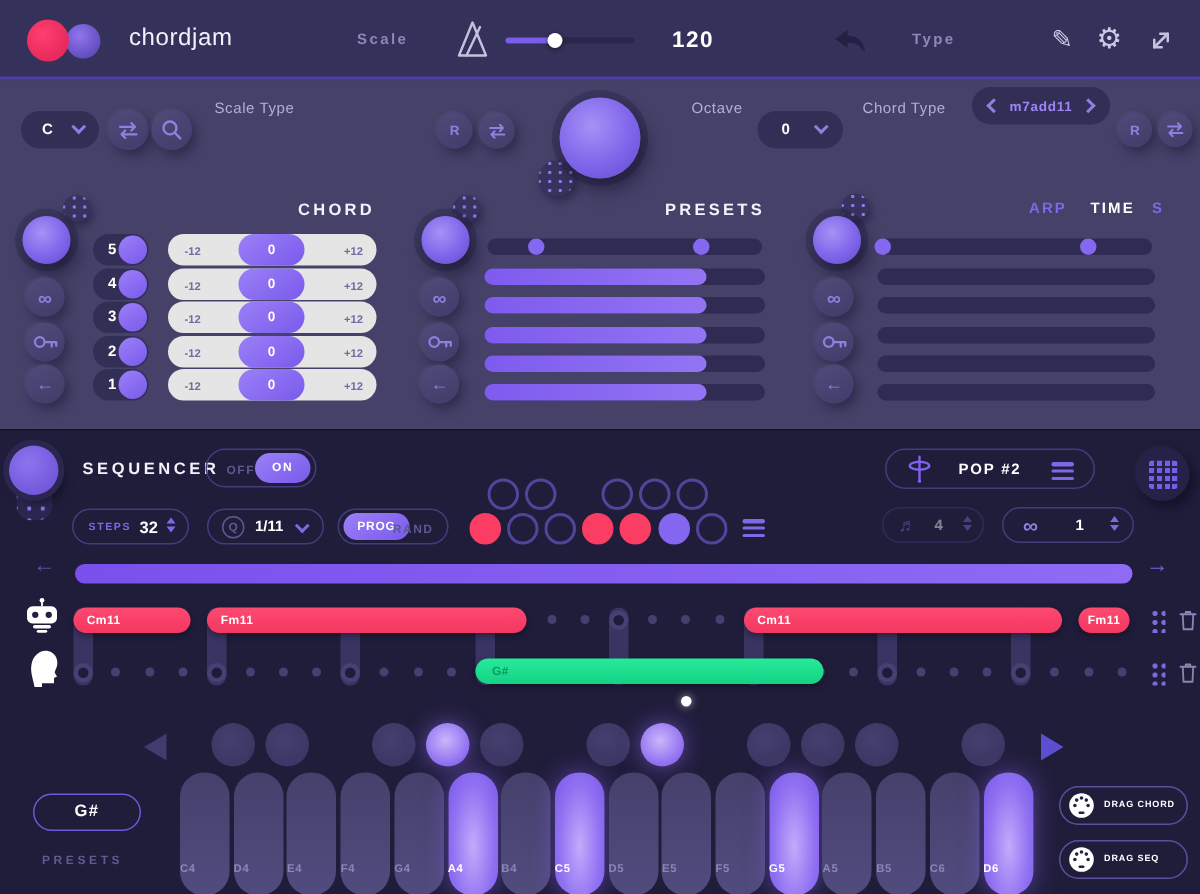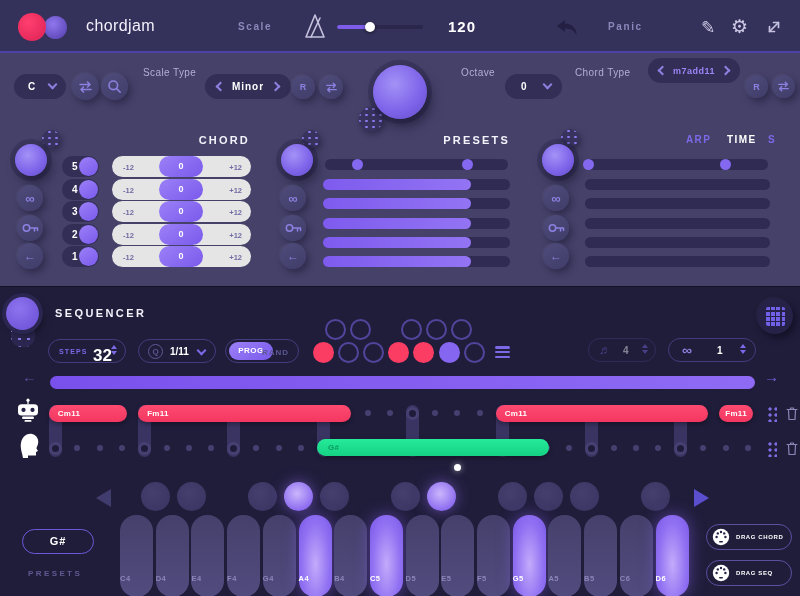--- a/index.html
+++ b/index.html
@@ -51,21 +51,21 @@
 
 .seq{position:absolute;top:286px;left:0;width:800px;height:310px;background:#201d3b;border-top:1px solid #141227}
 .grip{position:absolute;left:11px;top:26px;width:24px;height:34px;background-color:#2b2750;border-radius:0 0 10px 10px;background-image:radial-gradient(#8d7cf0 1.4px,transparent 1.6px);background-size:9px 8px;background-position:4px 14px}
 .knob-seq{position:absolute;left:6px;top:10px;width:33px;height:33px;border-radius:50%;background:radial-gradient(circle at 40% 35%,#8d74ee,#6c51d6 90%);box-shadow:0 0 0 4px #2a2650,3px 5px 8px rgba(0,0,0,.5)}
 .seqtitle{position:absolute;left:55px;top:20px;font-size:11px;font-weight:bold;letter-spacing:2.4px;color:#f4f2fb}
 .opill{position:absolute;border:1px solid #453c7e;border-radius:14px}
 .dim8{font-size:8px;font-weight:bold;letter-spacing:1px;color:#5d5894}
 .onpill{position:absolute;right:3px;top:2px;width:37px;height:20px;border-radius:10px;background:linear-gradient(145deg,#9b80f7,#7a5aec);color:#fff;font-size:8px;font-weight:bold;letter-spacing:1.2px;text-align:center;line-height:20px}
 .progpill{position:absolute;left:3px;top:2px;width:44px;height:18px;border-radius:9px;background:linear-gradient(145deg,#9b80f7,#7a5aec);color:#fff;font-size:8px;font-weight:bold;letter-spacing:.5px;text-align:center;line-height:18px}
 .steplab{font-size:7px;font-weight:bold;letter-spacing:1.1px;color:#7d68e8}
-.stepval{font-size:17px;font-weight:bold;color:#fff}
+.stepval{font-size:11px;font-weight:bold;color:#fff}
 .tri-up{width:0;height:0;border-left:3.5px solid transparent;border-right:3.5px solid transparent;border-bottom:4.5px solid #7d68e8}
 .tri-dn{width:0;height:0;border-left:3.5px solid transparent;border-right:3.5px solid transparent;border-top:4.5px solid #7d68e8;margin-top:2px}
 .ncirc{position:absolute;width:21px;height:21px;border-radius:50%}
 .ncirc.off{border:2px solid #50459b}
 .ncirc.pink{background:#fb3d64}
 .ncirc.purple{background:#8566f0}
 .ham{position:absolute;width:15px;height:12px;display:flex;flex-direction:column;justify-content:space-between}
 .ham i{display:block;height:2.5px;border-radius:1.5px;background:#7d68e8}
 .gridbtn{position:absolute;left:757px;top:11px;width:36px;height:36px;border-radius:50%;background:#262247;box-shadow:3px 4px 7px rgba(5,4,18,.5),-1px -1px 2px rgba(255,255,255,.04);display:flex;align-items:center;justify-content:center}
 .gridico{width:19px;height:19px;border-radius:2px;background:#7160e8;background-image:repeating-linear-gradient(90deg,transparent 0 3.6px,#262247 3.6px 5.2px),repeating-linear-gradient(0deg,transparent 0 3.6px,#262247 3.6px 5.2px)}
@@ -119,21 +119,21 @@
     <div class="tslider">
       <span class="tfill" style="width:33px"></span>
       <span class="thandle" style="left:28px"></span>
     </div>
     <div class="tempo">120</div>
     <div class="tb-ico" style="left:556px;top:20px">
       <svg width="22" height="15" viewBox="0 0 22 15">
           <path fill="#232043" d="M9 0 L1 6 L9 12 V8.5 C14.5 8.5 18 10.5 20.5 15 C20.5 8 15.5 3.8 9 3.6 Z"></path>
         </svg>
     </div>
-    <div class="tb-lab" style="left:608px">Panic</div>
+    <div class="tb-lab" style="left:608px">Type</div>
     <div class="tb-ico" style="left:701px;top:17px;font-size:17px">✎</div>
     <div class="tb-ico" style="left:731px;top:15px;font-size:19px">⚙</div>
     <div class="tb-ico" style="left:765px;top:18px">
       <svg width="18" height="18" viewBox="0 0 18 18">
           <g stroke="#c5c1de" stroke-width="1.7" fill="none" stroke-linecap="round" stroke-linejoin="round">
             <path d="M4.5 13.5 L13.5 4.5"></path>
             <path d="M8.5 4.5 H13.5 V9.5"></path>
             <path d="M4.5 8.5 V13.5 H9.5"></path>
           </g>
         </svg>
@@ -156,25 +156,20 @@
     </div>
     <div class="rbtn" style="left:101px;top:18px;width:27px;height:27px">
       <svg width="15" height="15" viewBox="0 0 15 15">
           <g stroke="#8c80e0" stroke-width="1.6" fill="none" stroke-linecap="round">
             <circle cx="6.3" cy="6.3" r="4.3"></circle>
             <path d="M9.6 9.6 L13.2 13.2"></path>
           </g>
         </svg>
     </div>
     <div class="ctl-lab" style="left:143px">Scale Type</div>
-    <div class="pill" style="left:205px;top:19px;width:86px;height:25px">
-      <span class="angl l135" style="left:12px;top:9px"></span>
-      <span class="ctl-val" style="position:absolute;left:0;right:0;top:7px;text-align:center">Minor</span>
-      <span class="angl lm45" style="right:12px;top:9px"></span>
-    </div>
     <div class="rbtn" style="left:291px;top:20px;width:24px;height:24px">
       <span class="rlet">R</span>
     </div>
     <div class="rbtn" style="left:319px;top:20px;width:24px;height:24px">
       <svg width="13" height="11" viewBox="0 0 15 12">
           <g stroke="#8c80e0" stroke-width="1.5" fill="none" stroke-linecap="round" stroke-linejoin="round">
             <path d="M2 3.5h10M9.5 1 L12 3.5 L9.5 6"></path>
             <path d="M13 8.5H3M5.5 6 L3 8.5 L5.5 11"></path>
           </g>
         </svg>
@@ -350,20 +345,24 @@
         <div class="hbar" style="top: 57.9px;"></div>
         <div class="hbar" style="top: 77.2px;"></div>
       </div>
   </div>
 
   <div class="seq" id="seq">
     <div class="grip"></div>
     <div class="knob-seq"></div>
     <div class="seqtitle">SEQUENCER</div>
 
+    <div class="opill" style="left:137px;top:12px;width:74px;height:26px">
+      <span class="dim8" style="position:absolute;left:13px;top:9px">OFF</span>
+      <span class="onpill">ON</span>
+    </div>
 
     <div class="opill" style="left:48px;top:52px;width:78px;height:24px">
       <span class="steplab" style="position:absolute;left:10px;top:8px">STEPS</span>
       <span class="stepval" style="position:absolute;left:44px;top:6px">32</span>
       <span style="position:absolute;right:8px;top:5px">
           <i class="tri-up" style="display:block"></i>
           <i class="tri-dn" style="display:block"></i>
         </span>
     </div>
     <div class="opill" style="left:138px;top:52px;width:78px;height:24px">
@@ -389,20 +388,37 @@
         <div class="ncirc off" style="left: 400.7px; top: 31.5px;"></div>
         <div class="ncirc off" style="left: 425.9px; top: 31.5px;"></div>
         <div class="ncirc off" style="left: 451.1px; top: 31.5px;"></div>
       </div>
     <div class="ham" style="left:495px;top:59px">
         <i></i>
         <i></i>
         <i></i>
       </div>
 
+    <div class="opill" style="left:590px;top:12px;width:140px;height:27px;border-radius:14px">
+      <span style="position:absolute;left:12px;top:3px">
+        <svg width="20" height="20" viewBox="0 0 20 20">
+            <g stroke="#8161f2" stroke-width="1.6" fill="none" stroke-linecap="round">
+              <ellipse cx="10" cy="7.5" rx="6.5" ry="2.6"></ellipse>
+              <path d="M10 1.5v15"></path>
+            </g>
+            <circle cx="10" cy="17.8" r="1.1" fill="#8161f2"></circle>
+          </svg>
+      </span>
+      <span style="position:absolute;left:0;right:0;top:8px;text-align:center;font-size:10px;font-weight:bold;letter-spacing:1.2px;color:#fff">POP #2</span>
+      <span class="ham" style="right:13px;top:8px">
+          <i></i>
+          <i></i>
+          <i></i>
+        </span>
+    </div>
 
     <div class="opill" style="left:588px;top:51px;width:68px;height:24px;opacity:.45">
       <span style="position:absolute;left:10px;top:4px;font-size:12px;color:#7d68e8">♬</span>
       <span class="stepval" style="position:absolute;left:34px;top:6px;font-size:10px">4</span>
       <span style="position:absolute;right:7px;top:5px">
           <i class="tri-up" style="display:block"></i>
           <i class="tri-dn" style="display:block"></i>
         </span>
     </div>
     <div class="opill" style="left:668px;top:51px;width:88px;height:24px">

